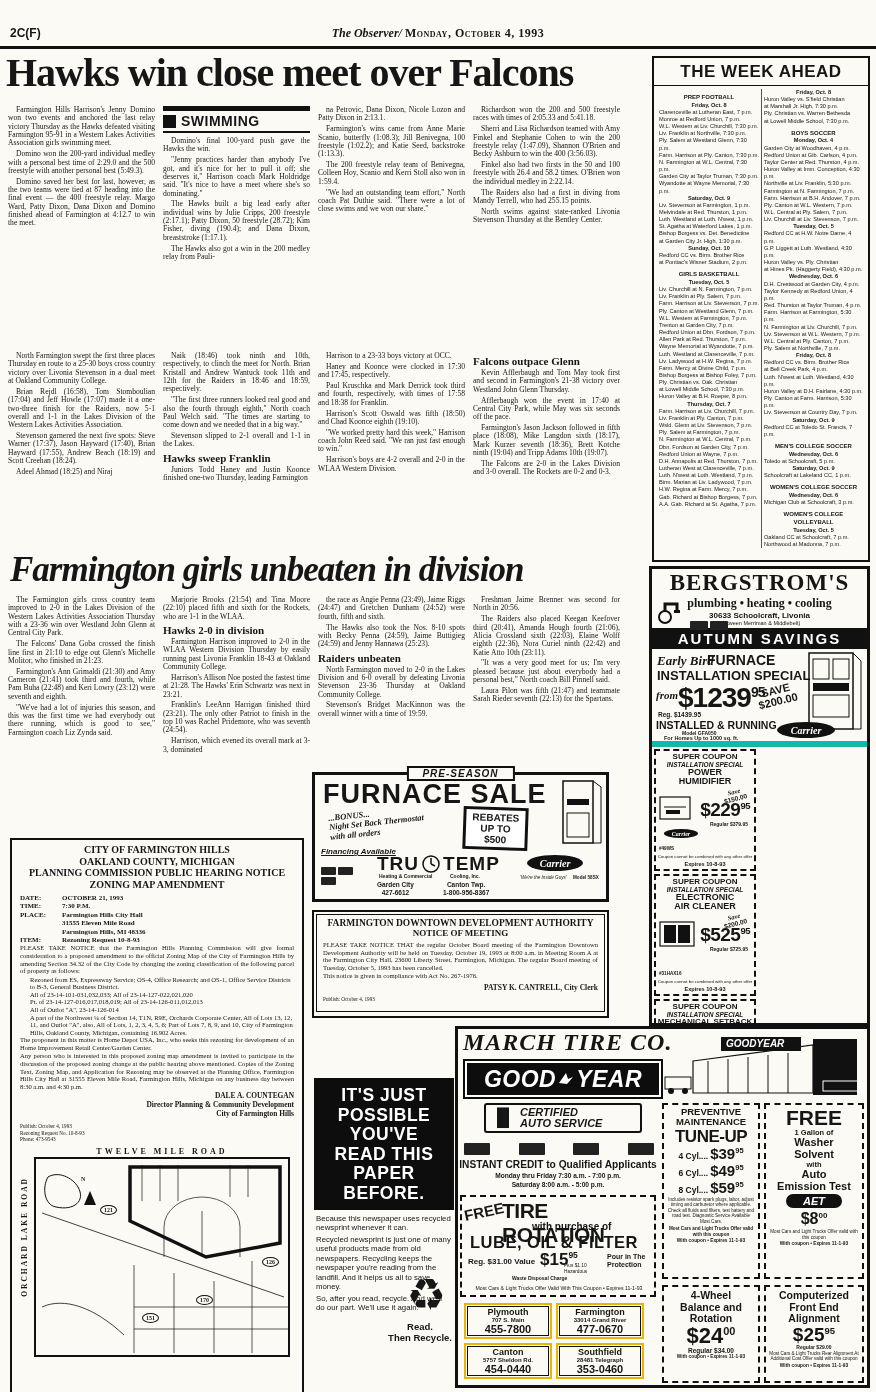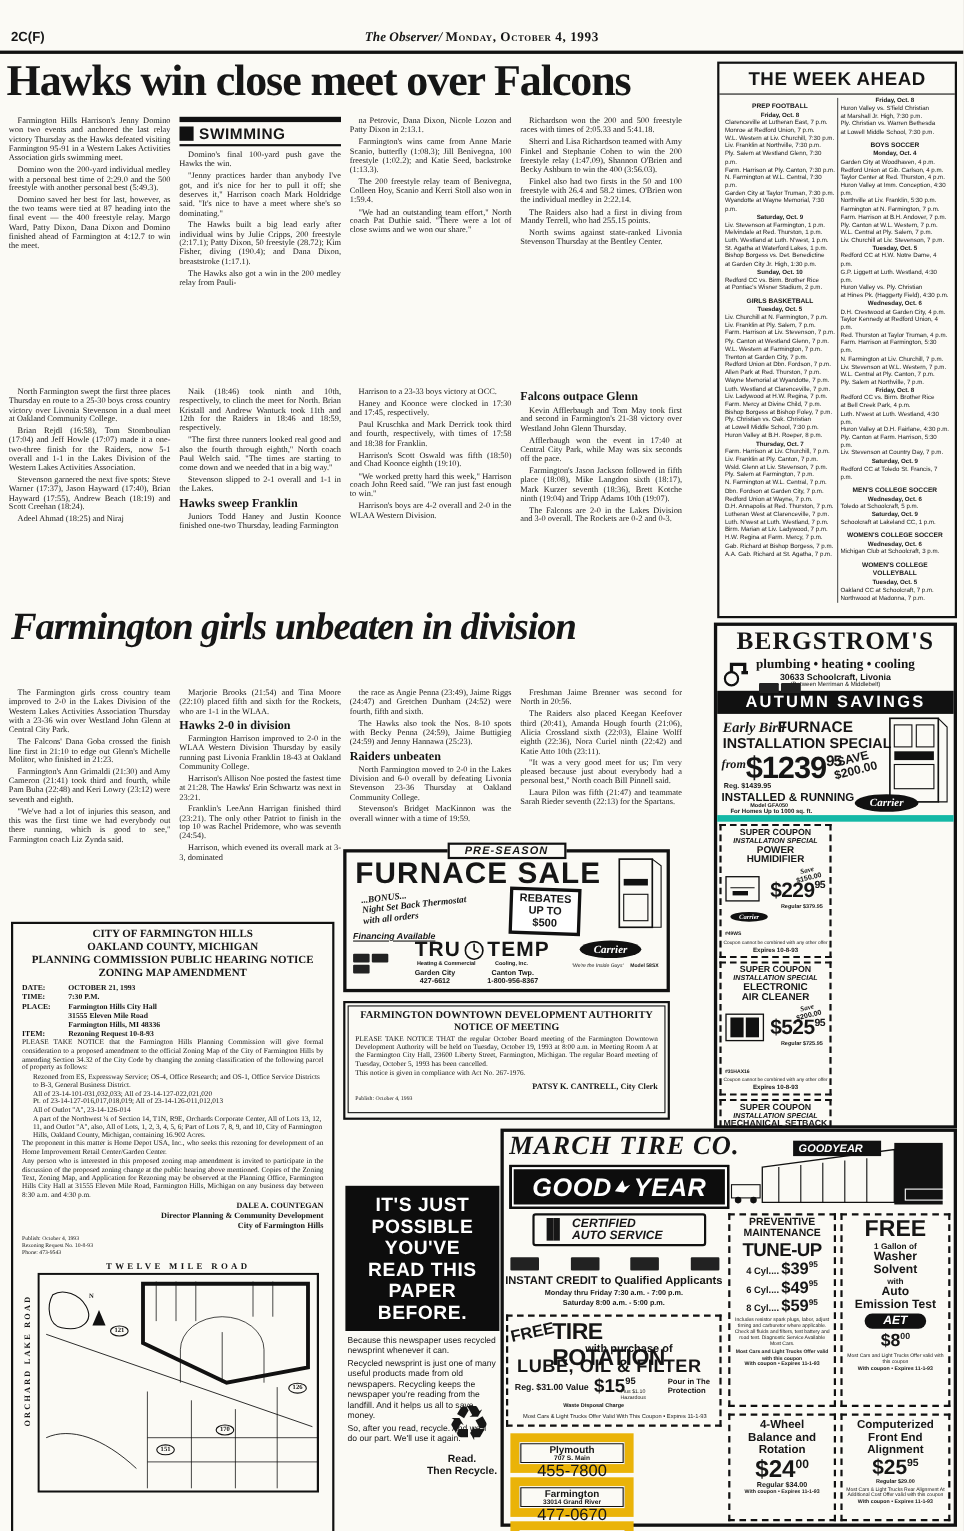--- a/index.html
+++ b/index.html
@@ -13,21 +13,21 @@
   .mast-d{font-variant:small-caps;font-weight:bold;letter-spacing:.5px;}
   .rule-top{left:0;top:46px;width:876px;height:3px;background:#111;}
   
   .h1{left:6px;top:54px;width:640px;margin:0;font-size:40px;font-weight:bold;letter-spacing:-1px;line-height:.95;white-space:nowrap;}
   .h2{left:6px;top:306px;width:644px;margin:0;font-size:38px;font-weight:bold;letter-spacing:-1px;white-space:nowrap;}
   .h3{left:10px;top:550px;width:600px;margin:0;font-size:35px;font-weight:bold;font-style:italic;letter-spacing:-1px;white-space:nowrap;}
   
   .art{left:8px;width:614px;}
   .a1{top:106px;height:198px;}
   .a2{top:352px;height:194px;}
-  .a3{top:596px;height:168px;margin-top:30px;}
+  .a3{top:596px;height:168px;}
   .article-col{position:absolute;top:0;bottom:0;width:147px;overflow:hidden;}
   .a-text{font-size:7.6px;line-height:1.1;text-align:justify;}
   .a-text .li-p{text-indent:8px;margin:0 0 2.5px;}
   .a-text .li-lead{text-indent:8px;margin:3px 0 2.5px;}
   .a-text .li-lead::first-line{font-weight:bold;}
   .a-text .li-sub{font-weight:bold;font-size:11px;text-align:left;text-indent:0;margin:4px 0 2px;line-height:1;}
   .kicker{border-top:5px solid #111;border-bottom:2px solid #111;display:flex;align-items:center;gap:5px;padding:2px 0;margin-bottom:4px;}
   .kicker-sq{width:13px;height:13px;background:#111;}
   .kicker-t{font-family:"Liberation Sans",sans-serif;font-weight:900;font-size:14px;letter-spacing:.5px;}
   
@@ -142,24 +142,24 @@
   .rot-title{position:absolute;left:40px;top:2px;font-weight:900;font-size:21px;letter-spacing:-.5px;}
   .rot-with{position:absolute;left:70px;top:24px;font-weight:bold;font-size:10px;}
   .rot-lube{position:absolute;left:8px;top:36px;font-weight:900;font-size:16.5px;letter-spacing:.5px;}
   .rot-reg{position:absolute;left:6px;top:60px;font-weight:bold;font-size:8px;}
   .rot-price{position:absolute;left:78px;top:53px;font-weight:900;font-size:17px;}
   .rot-plus{position:absolute;left:102px;top:66px;font-size:4.8px;width:40px;line-height:1.2;}
   .rot-pour{position:absolute;left:145px;top:56px;font-weight:bold;font-size:7px;width:44px;line-height:1.15;}
   .rot-waste{position:absolute;left:50px;top:78px;font-size:5px;font-weight:bold;}
   .rot-fine{position:absolute;left:2px;top:88px;width:190px;font-size:5.2px;text-align:center;}
   .locs{position:absolute;left:6px;top:274px;width:192px;display:flex;flex-wrap:wrap;gap:4px;}
-  .loc{width:112px;height:36px;border:8px solid #eab308;box-shadow:inset 0 0 0 1px #fbfaf5,inset 0 0 0 2px #111;text-align:center;box-sizing:border-box;padding-top:2px;}
+  .loc{width:88px;height:36px;border:2px solid #eab308;box-shadow:inset 0 0 0 1px #fbfaf5,inset 0 0 0 2px #111;text-align:center;box-sizing:border-box;padding-top:2px;}
   .loc-city{font-weight:900;font-size:9px;}
   .loc-addr{font-weight:bold;font-size:6px;}
-  .loc-phone{font-weight:400;font-size:15px;}
+  .loc-phone{font-weight:700;font-size:11px;}
   .mcp{position:absolute;border:2px dashed #111;box-sizing:border-box;overflow:hidden;text-align:center;}
   .tune{left:204px;top:74px;width:98px;height:176px;}
   .wash{left:306px;top:74px;width:100px;height:176px;}
   .bal{left:204px;top:256px;width:98px;height:98px;}
   .align{left:306px;top:256px;width:100px;height:98px;}
   .mcp-t1{font-weight:900;font-size:9.5px;line-height:1.1;margin-top:2px;}
   .mcp-big{font-weight:900;font-size:17px;letter-spacing:-.5px;line-height:1;}
   .cylrow{display:flex;justify-content:center;align-items:baseline;gap:2px;font-weight:bold;font-size:8.5px;}
   .cyl-p{font-weight:900;font-size:15px;}
   .mcp-fine{font-size:4.6px;line-height:1.2;padding:1px 3px;}

